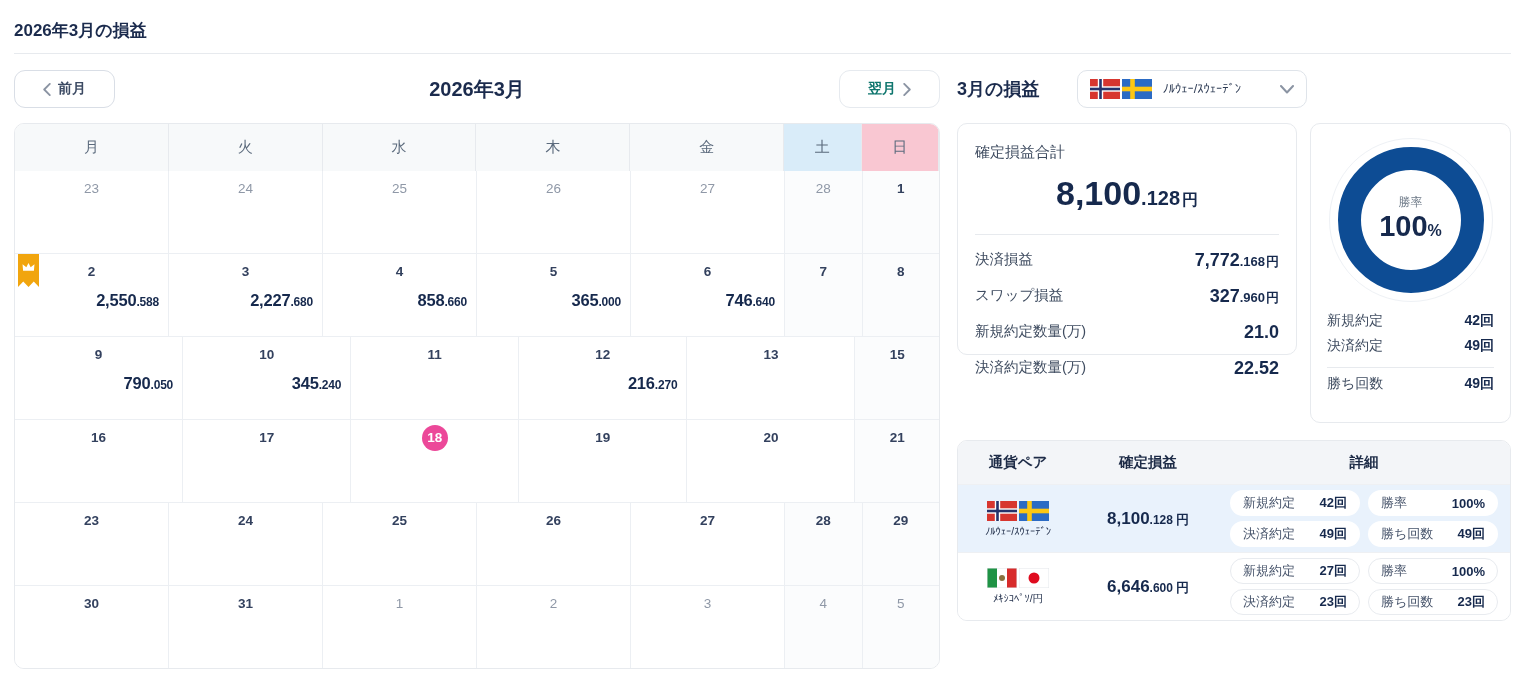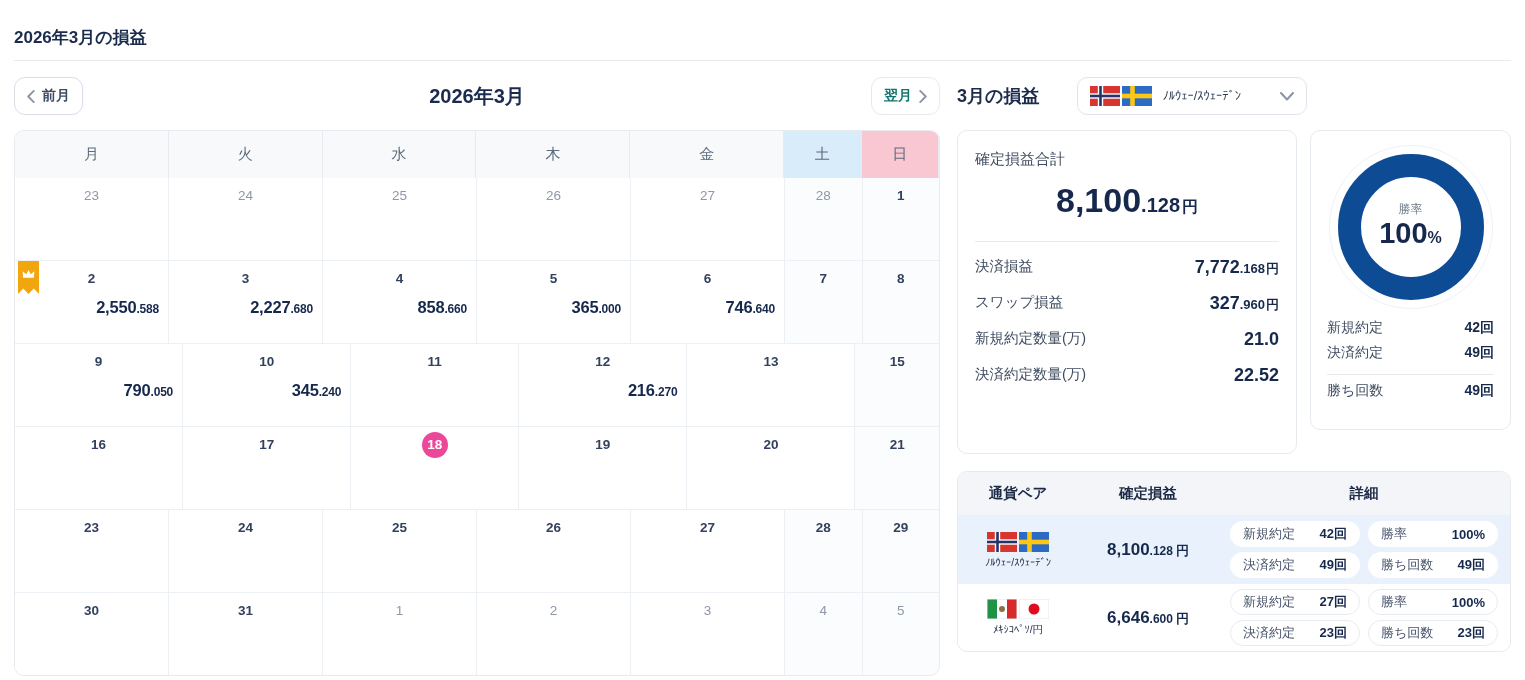--- a/index.html
+++ b/index.html
@@ -1,27 +1,27 @@
 <!DOCTYPE html>
 <html><head>
 <meta charset="utf-8">
 <style>
   html,body{margin:0;padding:0;background:#fff;}
   body{font-family:"Liberation Sans","DejaVu Sans",sans-serif;color:#1b2b4d;}
   .app{width:1525px;height:680px;position:relative;background:#fff;overflow:hidden;}
 
   
-  .page-header{margin:0 14px;padding:26px 0 11px;border-bottom:1px solid #e7eaee;}
+  .page-header{margin:0 14px;padding:19px 0 11px;border-bottom:1px solid #e7eaee;}
   .page-title{font-size:17px;font-weight:700;color:#1b2b4d;}
 
   
   .toolbar{display:flex;align-items:center;gap:17px;margin:15px 14px 0;height:40px;}
   .toolbar-left{width:926px;display:flex;align-items:center;justify-content:space-between;}
   .toolbar-right{flex:1;display:flex;align-items:center;gap:38px;}
-  .nav-btn{display:inline-flex;align-items:center;gap:7px;padding:0 12px;height:38px;border:1px solid #d9dee6;
+  .nav-btn{display:inline-flex;align-items:center;gap:7px;padding:0 28px;height:38px;border:1px solid #d9dee6;
     border-radius:11px;background:#fff;font-size:14px;font-weight:600;color:#3c4a63;cursor:pointer;}
   .nav-btn.disabled{color:#0f766e;border-color:#e6eaef;}
   .month-title{font-size:20px;font-weight:700;color:#1b2b4d;}
   .side-title{font-size:18px;font-weight:700;color:#1b2b4d;}
   .pair-select{display:flex;align-items:center;height:38px;border:1px solid #dfe4ea;border-radius:10px;
     background:#fff;padding:0 12px;width:230px;box-sizing:border-box;cursor:pointer;}
   .pair-select .flags{display:flex;gap:2px;align-items:center;}
   .pair-select .lbl{flex:1;margin-left:10px;font-size:12.5px;color:#2e3c55;white-space:nowrap;}
   .chev{color:#8b94a3;display:inline-flex;}
 
@@ -49,21 +49,21 @@
   .day-val{position:absolute;right:9px;top:37px;color:#16294d;font-weight:700;font-size:16.5px;letter-spacing:-0.2px;}
   .day-val .vd{font-size:12px;}
   .crown-badge{position:absolute;left:3px;top:0;width:21px;height:33px;background:#f1a50e;
     clip-path:polygon(0 0,100% 0,100% 100%,75% 83%,50% 100%,25% 83%,0 100%);
     display:flex;justify-content:center;padding-top:8px;box-sizing:border-box;}
 
   
   .right-col{flex:1;display:flex;flex-direction:column;gap:17px;}
   .cards-row{display:flex;gap:13px;}
   .card{border:1px solid #e7eaee;border-radius:10px;background:#fff;box-sizing:border-box;}
-  .summary-card{width:340px;height:324px;padding:19px 17px;}
+  .summary-card{width:340px;height:232px;padding:19px 17px;}
   .sum-label{font-size:15px;color:#3f4c60;}
   .total-value{text-align:center;margin-top:12px;color:#16294d;font-weight:700;}
   .total-value .vi{font-size:34px;} .total-value .vd{font-size:20px;} .total-value .vu{font-size:16px;margin-left:2px;}
   .sum-divider{border:none;border-top:1px solid #e7eaee;margin:21px 0 2px;}
   .sum-row{display:flex;justify-content:space-between;align-items:flex-start;margin-top:15px;}
   .sum-row .lbl{font-size:14.5px;color:#3f4c60;}
   .sum-row .val{color:#16294d;font-weight:700;}
   .sum-row .vi{font-size:18px;} .sum-row .vd{font-size:13px;} .sum-row .vu{font-size:13px;margin-left:1px;}
 
   .win-card{flex:1;height:300px;padding:14px 16px;}

